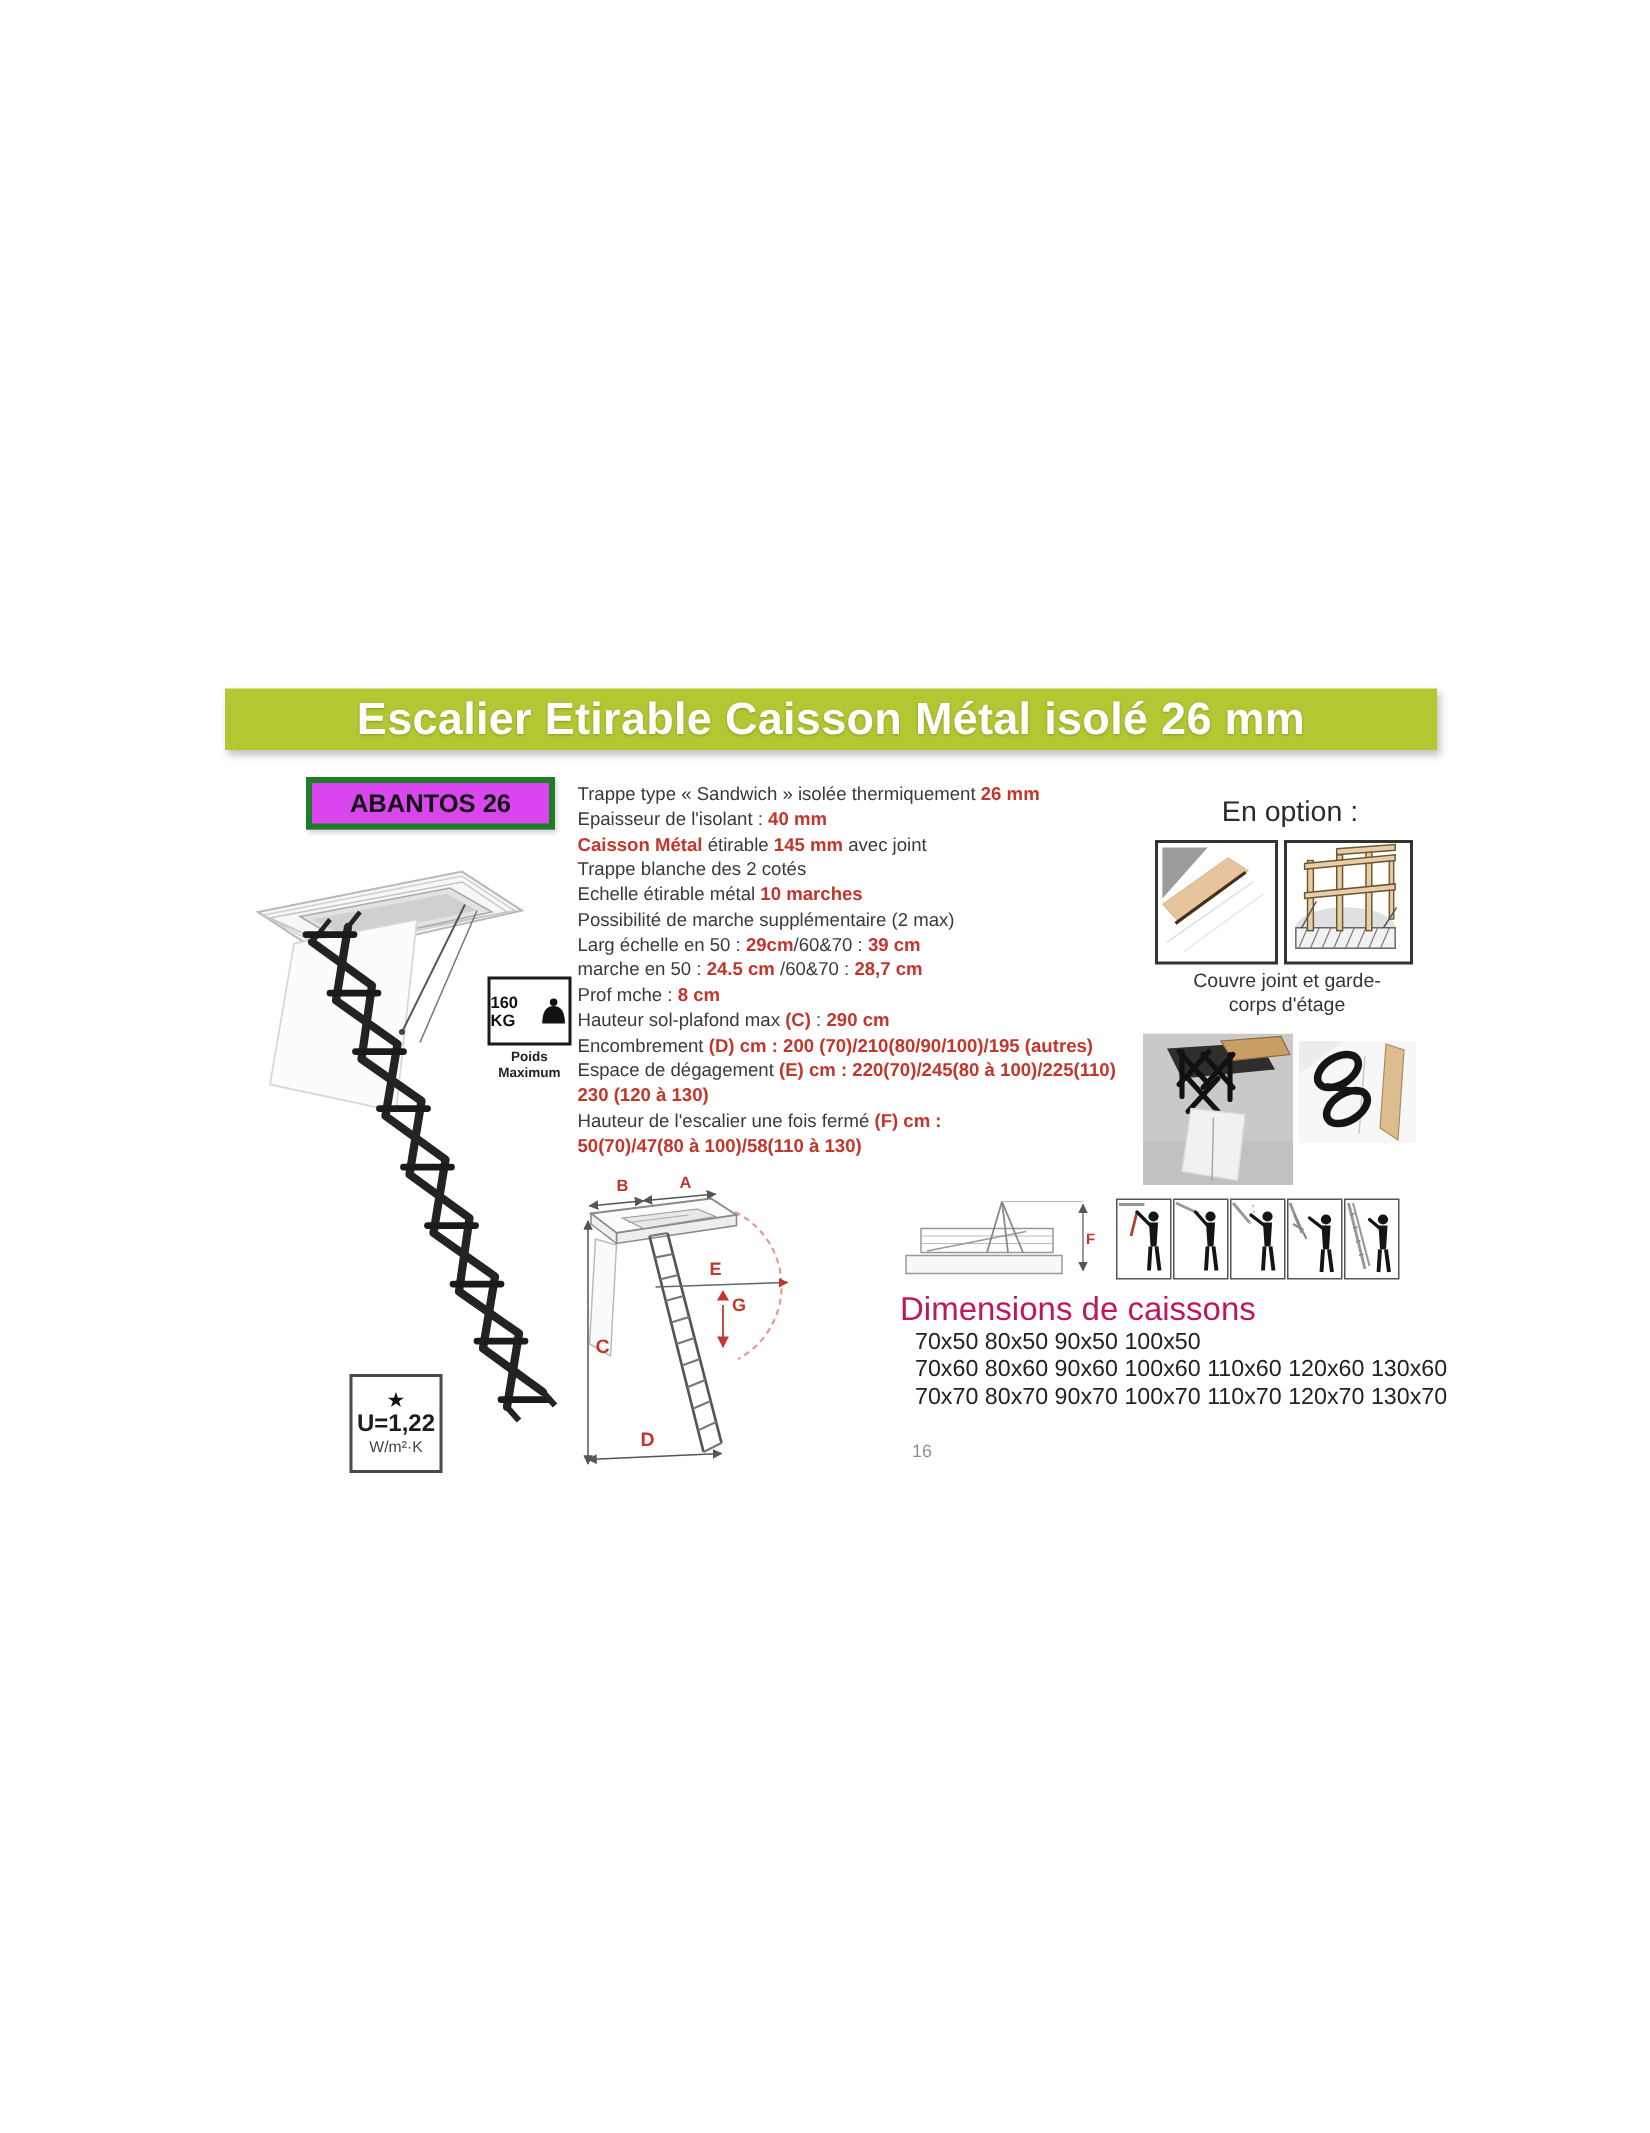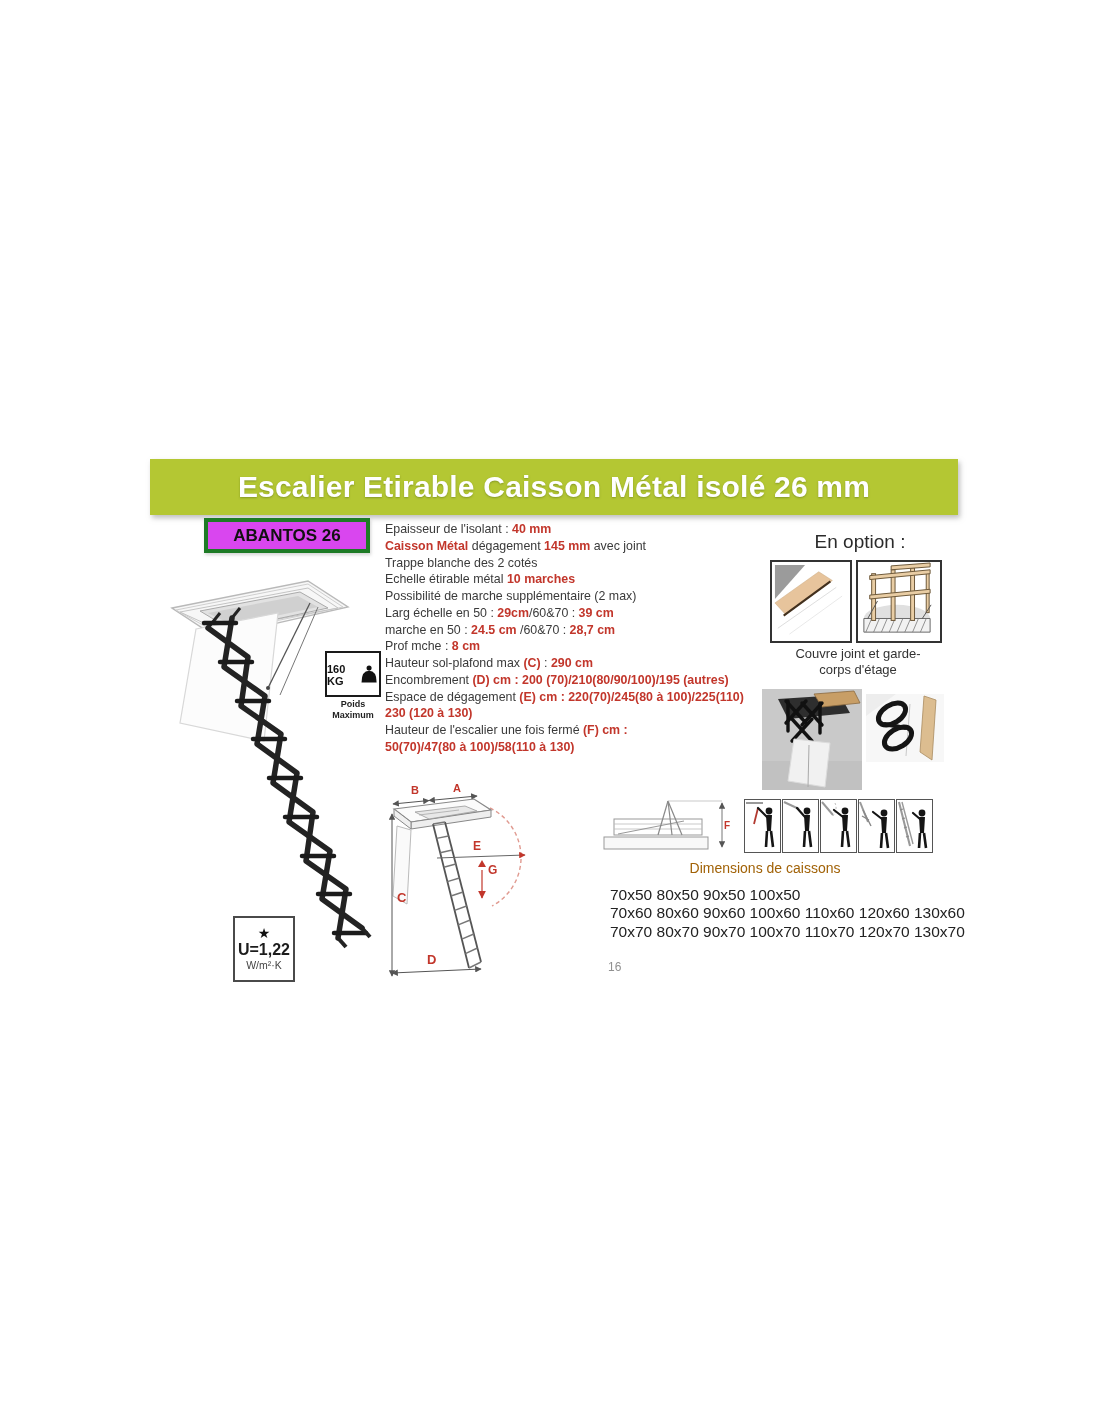--- a/index.html
+++ b/index.html
@@ -1,20 +1,20 @@
 <!DOCTYPE html>
 <html><head>
 <meta charset="utf-8">
 <style>
   html,body{margin:0;padding:0;background:#ffffff;}
   #page{position:relative;width:1100px;height:1422px;background:#ffffff;overflow:hidden;
         font-family:"Liberation Sans",sans-serif;}
 
   
-  .banner{position:absolute;left:150px;top:459px;width:808px;height:56px;background:#b4c733;
+  .banner{position:absolute;left:150px;top:459px;width:808px;height:41px;background:#b4c733;
           box-shadow:2px 3px 5px rgba(130,130,130,.5);display:flex;align-items:center;justify-content:center;}
   .banner span{font-size:30px;font-weight:bold;color:#ffffff;letter-spacing:.2px;
           text-shadow:0 1px 2px rgba(95,115,25,.55);white-space:nowrap;}
 
   
   .model-box{position:absolute;left:204px;top:518px;width:158px;height:27px;background:#d946ef;
           border:4px solid #1e7b26;display:flex;align-items:center;justify-content:center;
           box-shadow:1px 2px 3px rgba(150,150,150,.4);}
   .model-box span{font-size:17px;font-weight:bold;color:#111;}
 
@@ -50,22 +50,22 @@
   .photo.left{left:762px;top:689px;width:100px;height:101px;}
   .photo.right{left:866px;top:694px;width:78px;height:68px;}
 
   
   .dim-svg{position:absolute;left:389px;top:782px;}
   .closed-svg{position:absolute;left:598px;top:793px;}
   .pictos{position:absolute;left:744px;top:799px;display:flex;gap:1px;}
   .picto{width:35px;height:52px;border:1.4px solid #555;background:#fff;}
 
   
-  .dims-title{position:absolute;left:600px;top:860px;width:330px;text-align:center;
-          font-size:14px;color:#a16207;}
+  .dims-title{position:absolute;left:600px;top:860px;width:330px;
+          font-size:22px;color:#be185d;}
   .dims-rows{position:absolute;left:610px;top:886px;font-size:15.5px;line-height:18.3px;color:#222;}
 
   .page-num{position:absolute;left:608px;top:960px;font-size:12px;color:#909090;}
 
   
   .main-illu{position:absolute;left:160px;top:563px;}
 </style>
 </head>
 <body>
 
@@ -73,22 +73,23 @@
 
   <div class="banner">
     <span>Escalier Etirable Caisson Métal isolé 26 mm</span>
   </div>
 
   <div class="model-box">
     <span>ABANTOS 26</span>
   </div>
 
   <div class="specs" id="spec-lines">
+      <div><span>Trappe type « Sandwich » isolée thermiquement </span><span class="red">26 mm</span></div>
       <div><span>Epaisseur de l'isolant : </span><span class="red">40 mm</span></div>
-      <div><span class="red">Caisson Métal</span><span> dégagement </span><span class="red">145 mm</span><span> avec joint</span></div>
+      <div><span class="red">Caisson Métal</span><span> étirable </span><span class="red">145 mm</span><span> avec joint</span></div>
       <div><span>Trappe blanche des 2 cotés</span></div>
       <div><span>Echelle étirable métal </span><span class="red">10 marches</span></div>
       <div><span>Possibilité de marche supplémentaire (2 max)</span></div>
       <div><span>Larg échelle en 50 : </span><span class="red">29cm</span><span>/60&amp;70 : </span><span class="red">39 cm</span></div>
       <div><span>marche en 50 : </span><span class="red">24.5 cm</span><span> /60&amp;70 : </span><span class="red">28,7 cm</span></div>
       <div><span>Prof mche : </span><span class="red">8 cm</span></div>
       <div><span>Hauteur sol-plafond max </span><span class="red">(C)</span><span> : </span><span class="red">290 cm</span></div>
       <div><span>Encombrement </span><span class="red">(D) cm : 200 (70)/210(80/90/100)/195 (autres)</span></div>
       <div><span>Espace de dégagement </span><span class="red">(E) cm : 220(70)/245(80 à 100)/225(110)</span></div>
       <div><span class="red">230 (120 à 130)</span></div>

